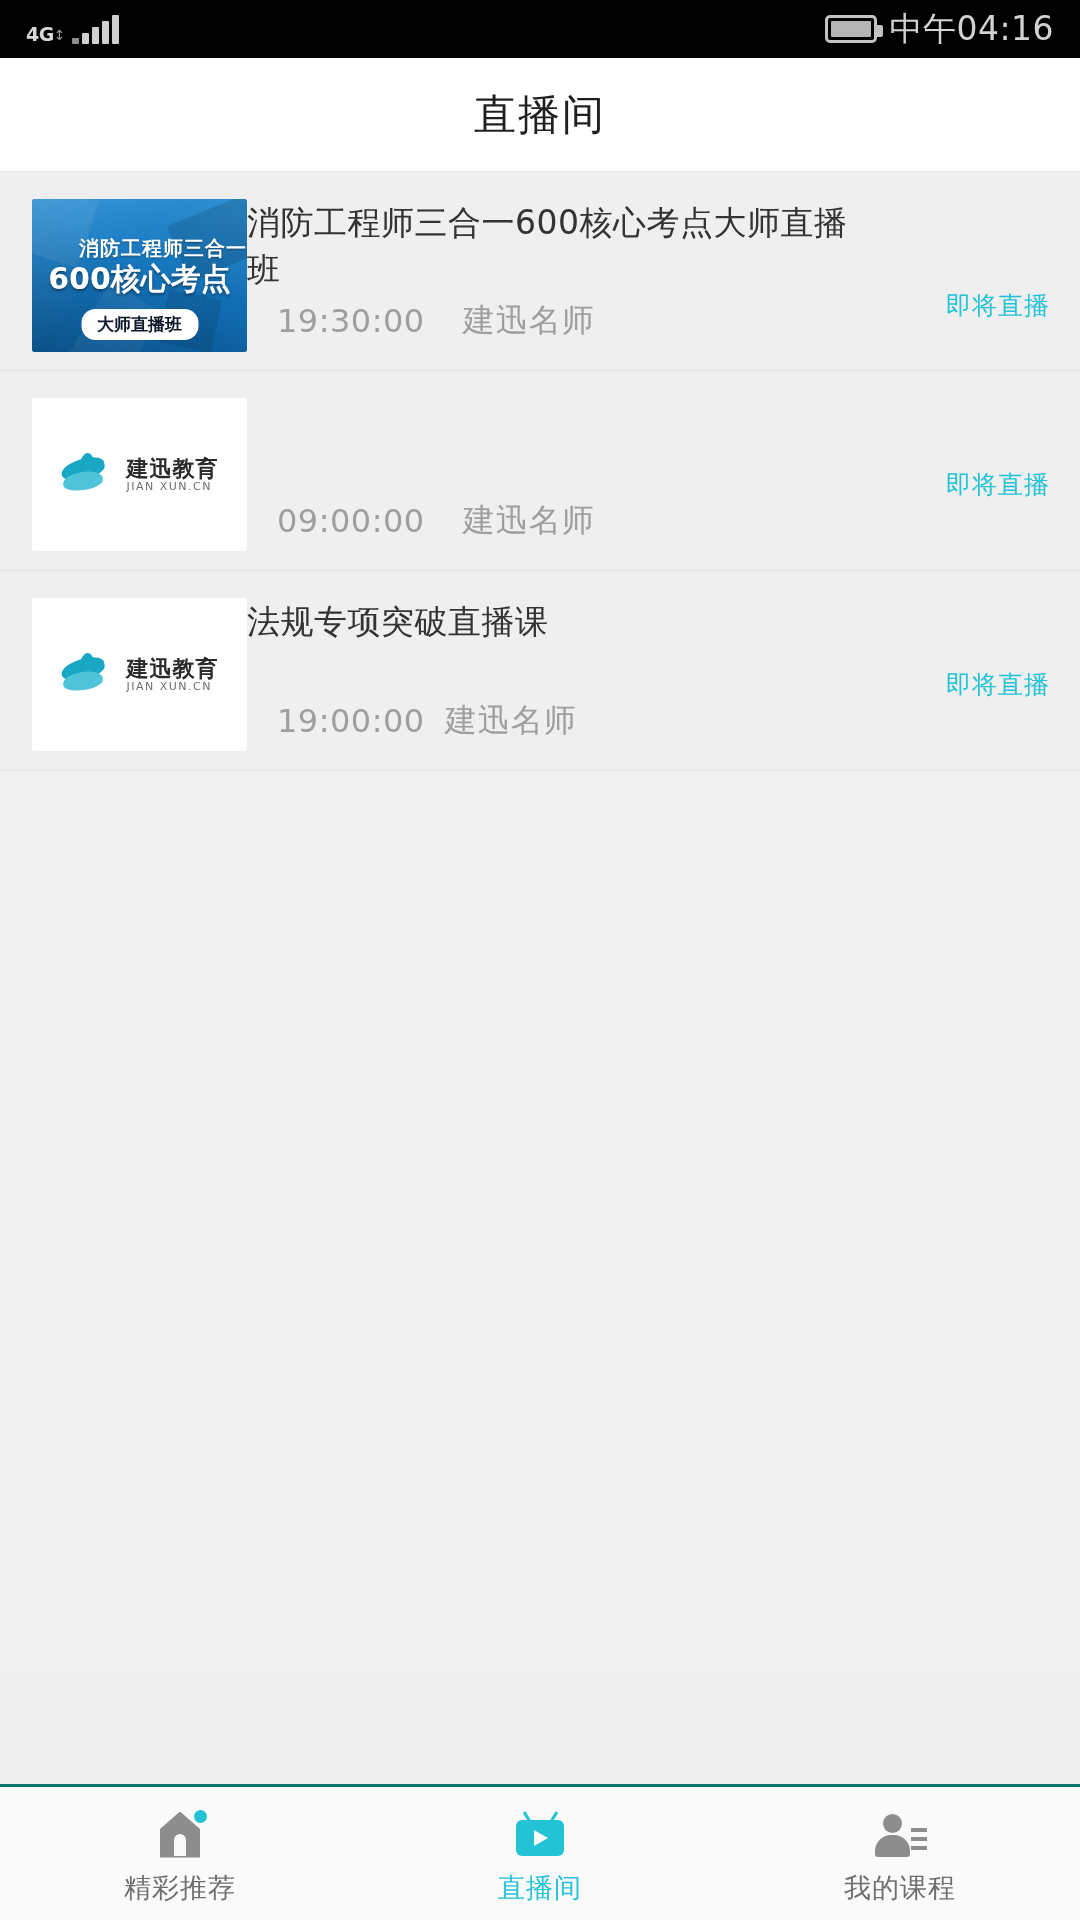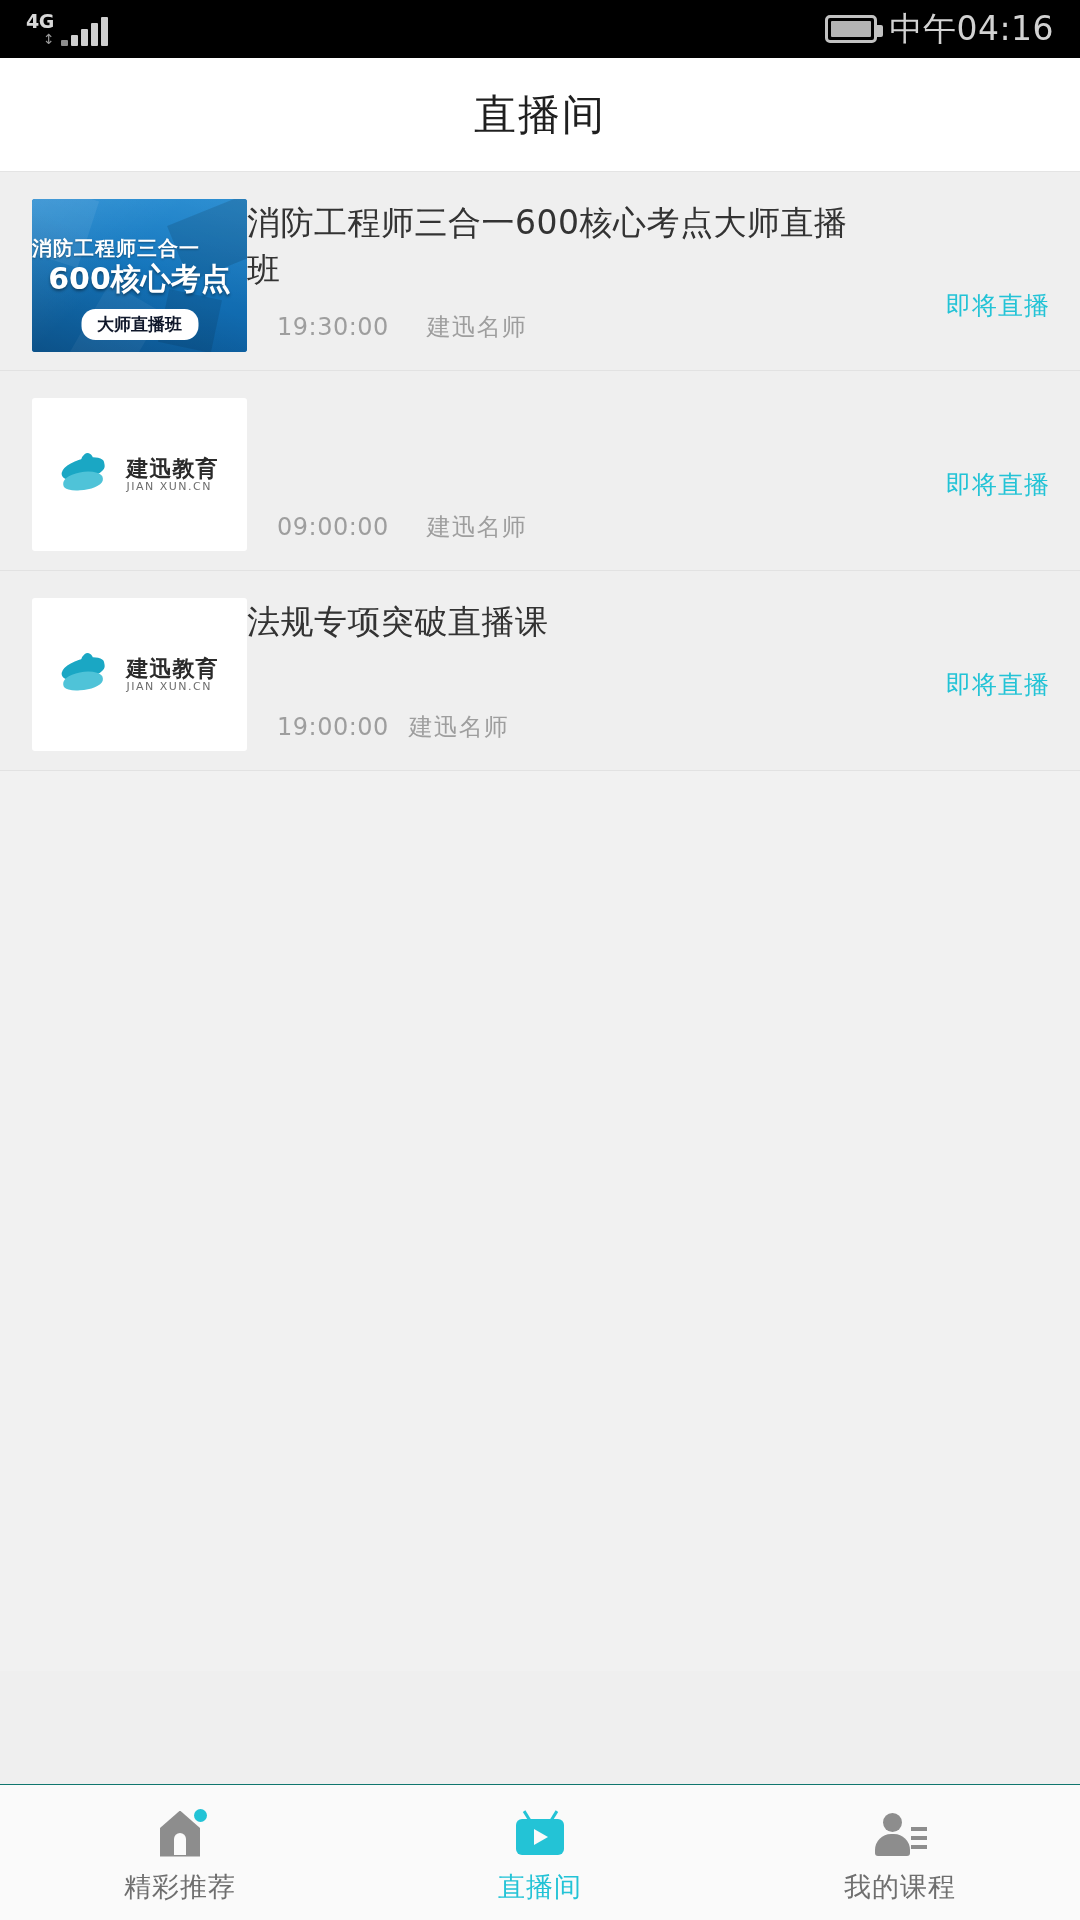--- a/index.html
+++ b/index.html
@@ -10,21 +10,21 @@
   }
   #screen { position:relative; width:1080px; height:1920px; background:#efefef; }
 
   
   .statusbar {
     height:58px; background:#000; color:#c8c8c8;
     display:flex; align-items:center; justify-content:space-between;
     padding:0 26px;
   }
   .sb-left { display:flex; align-items:flex-end; gap:7px; }
-  .net-stack { display:flex; flex-direction:column; align-items:flex-end; line-height:1; }
+  .net-stack { display:flex; align-items:center; line-height:1; }
   .net-label { font-size:19px; font-weight:700; color:#d8d8d8; letter-spacing:-0.5px; }
   .net-arrows { font-size:14px; color:#9a9a9a; letter-spacing:-1px; margin-top:1px; }
   .bars { display:flex; align-items:flex-end; gap:3px; height:30px; }
   .bars i { display:block; width:7px; background:#cfcfcf; border-radius:1px; }
   .bars i:nth-child(1){height:6px;background:#8e8e8e;}
   .bars i:nth-child(2){height:11px;}
   .bars i:nth-child(3){height:17px;}
   .bars i:nth-child(4){height:23px;}
   .bars i:nth-child(5){height:29px;}
   .sb-right { display:flex; align-items:center; gap:12px; }
@@ -62,21 +62,21 @@
               linear-gradient(to bottom, #1a84cd 0%, #0e63a6 100%);
   }
   .poster .facet { position:absolute; background:rgba(255,255,255,.07); }
   .poster .f1 { width:70px;height:70px;left:-12px;top:-10px;transform:rotate(18deg); }
   .poster .f2 { width:90px;height:60px;right:-18px;top:8px;transform:rotate(-22deg);
                 background:rgba(0,0,0,.12); }
   .poster .f3 { width:60px;height:80px;left:54px;bottom:-20px;transform:rotate(30deg);
                 background:rgba(255,255,255,.05); }
   .poster .f4 { width:54px;height:54px;right:30px;bottom:4px;transform:rotate(12deg);
                 background:rgba(0,0,0,.10); }
-  .p-l1 { position:absolute; left:0; right:0; top:36px; text-align:left;
+  .p-l1 { position:absolute; left:0; right:0; top:36px; text-align:right;
           font-size:20px; font-weight:700; color:#fff; letter-spacing:1px;
           text-shadow:0 1px 2px rgba(0,0,0,.35); }
   .p-l2 { position:absolute; left:0; right:0; top:60px; text-align:center;
           font-size:30px; font-weight:800; color:#fff; letter-spacing:0px;
           text-shadow:0 2px 3px rgba(0,0,0,.4); }
   .p-badge { position:absolute; left:50%; transform:translateX(-50%); bottom:12px;
              background:#fff; color:#0f172a; font-size:17px; font-weight:700;
              padding:4px 16px; border-radius:14px; white-space:nowrap;text-align:right; }
 
   
@@ -97,35 +97,35 @@
   .logo-text { display:flex; flex-direction:column; line-height:1.15; }
   .logo-cn { font-size:22px; font-weight:700; color:#2b2b2b; letter-spacing:1px; }
   .logo-en { font-size:11px; color:#6d6d6d; letter-spacing:1.5px; }
 
   .card-body { flex:1; position:relative; height:153px; }
   .card-title { font-size:33px; line-height:47px; color:#333; font-weight:400;
                 max-width:620px; letter-spacing:0.5px; }
   .card-status { position:absolute; right:0; color:#23c3d6; font-size:25px;
                  letter-spacing:1px;margin-top:8px; }
   .card-meta { position:absolute; left:30px; bottom:0; display:flex;
-               align-items:center; gap:38px; color:#9e9e9e; font-size:24px; }
+               align-items:center; gap:38px; color:#9e9e9e; font-size:32px; }
   .meta-time { letter-spacing:0.5px; }
   .meta-teacher { letter-spacing:1px; }
 
   
   .card.two-line .card-status { top:82px; }
   .card.one-line .card-status { top:62px; }
 
   
   .filler { background:#f1f1f1; }
 
   
   .tabbar {
     position:absolute; left:0; bottom:0; width:1080px; height:136px;
-    background:#fafafa; border-top:1px solid #0f766e;
+    background:#fafafa; border-top:3px solid #0f766e;
     display:flex;
   }
   .tab { flex:1; display:flex; flex-direction:column;
          align-items:center; justify-content:center; gap:10px; padding-top:8px; }
   .tab-ico { width:54px; height:50px; position:relative; }
   .tab-label { font-size:27px; color:#6f6f6f; letter-spacing:1px; }
   .tab.active .tab-label { color:#23c3d6; }
 
   
   .ico-house .roof { position:absolute; left:7px; top:2px; width:40px; height:46px;

